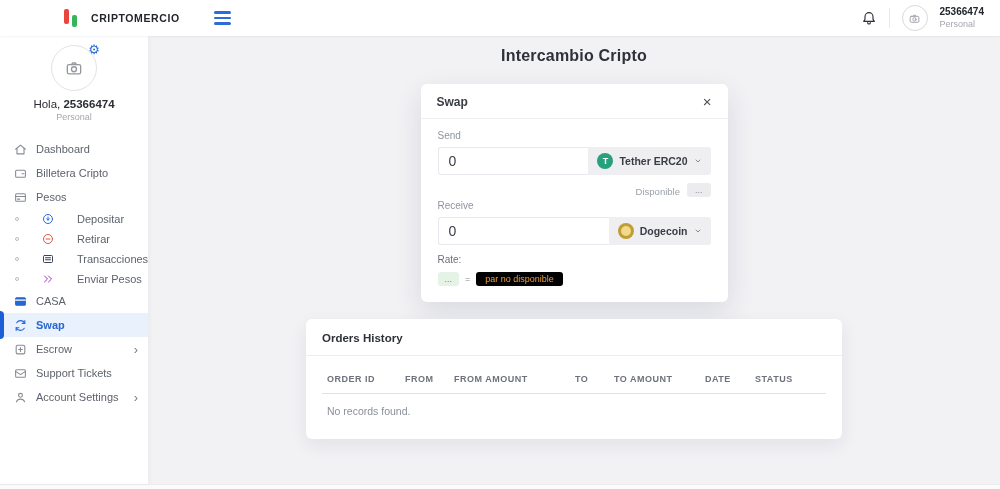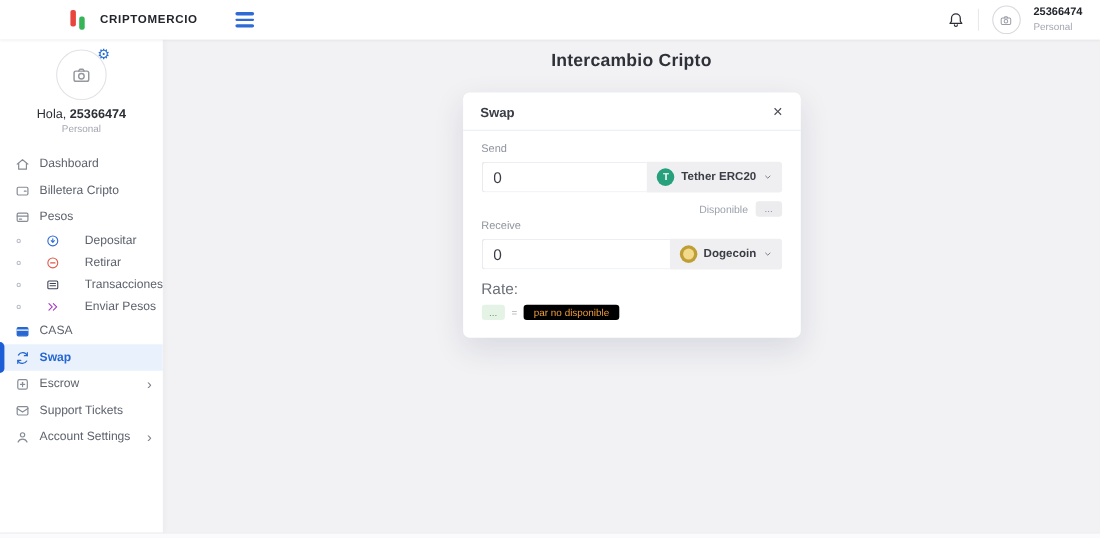--- a/index.html
+++ b/index.html
@@ -78,21 +78,21 @@
                white-space:nowrap; cursor:pointer; }
   .coin { width:16px; height:16px; border-radius:50%; display:flex; align-items:center;
           justify-content:center; flex:none; }
   .coin.tether { background:#26a17b; color:#fff; font-size:9px; font-weight:700; }
   .doge-face { width:10px; height:10px; border-radius:50%; background:#f2d98b; }
   .coin.doge { background:#bf9f35; }
   .chev-down { display:flex; color:#6b6f78; }
   .available-row { display:flex; justify-content:flex-end; align-items:flex-end; gap:7px;
                    margin:8px 0 3px; font-size:9.5px; color:#9aa0ab; }
   .available-box { background:#ececee; border-radius:3px; padding:2px 8px; color:#8c8f98; font-size:9px; }
-  .rate-label { font-size:14px; color:#6b6f78; margin:9px 0 7px; }
+  .rate-label { font-size:10px; color:#6b6f78; margin:9px 0 7px; }
   .rate-row { display:flex; align-items:center; gap:6px; }
   .rate-val { background:#e4f3e6; color:#57a05c; padding:2px 7px; border-radius:3px; font-size:9px; }
   .rate-eq { font-size:9px; color:#888c95; }
   .rate-status { background:#000000; color:#ee9d3d; padding:2px 9px; border-radius:3px; font-size:9px; }
   .exchange-btn { margin-top:16px; width:100%; height:23px; background:#1760d1; color:#fff;
                   font-size:11px; font-weight:700; border:none; border-radius:3px; cursor:pointer;
                   font-family:"Liberation Sans", sans-serif; }
 
   .orders-card { width:536px; margin-top:17px; background:#fff; border-radius:6px;
                  box-shadow:0 6px 18px rgba(30,40,90,.08); }
@@ -336,17 +336,34 @@
           <div class="rate-label">Rate:</div>
           <div class="rate-row">
             <span class="rate-val">...</span>
             <span class="rate-eq">=</span>
             <span class="rate-status">par no disponible</span>
           </div>
 
         </div>
       </div>
 
+      <div class="orders-card">
+        <div class="orders-head">
+          <span class="orders-title">Orders History</span>
+        </div>
+        <div class="orders-body">
+          <div class="table-head">
+              <span>ORDER ID</span>
+              <span>FROM</span>
+              <span>FROM AMOUNT</span>
+              <span>TO</span>
+              <span>TO AMOUNT</span>
+              <span>DATE</span>
+              <span>STATUS</span>
+            </div>
+          <div class="empty-row">No records found.</div>
+        </div>
+      </div>
     </div>
   </div>
 
   <div class="footer-strip"></div>
 </div>
 
 </body></html>

